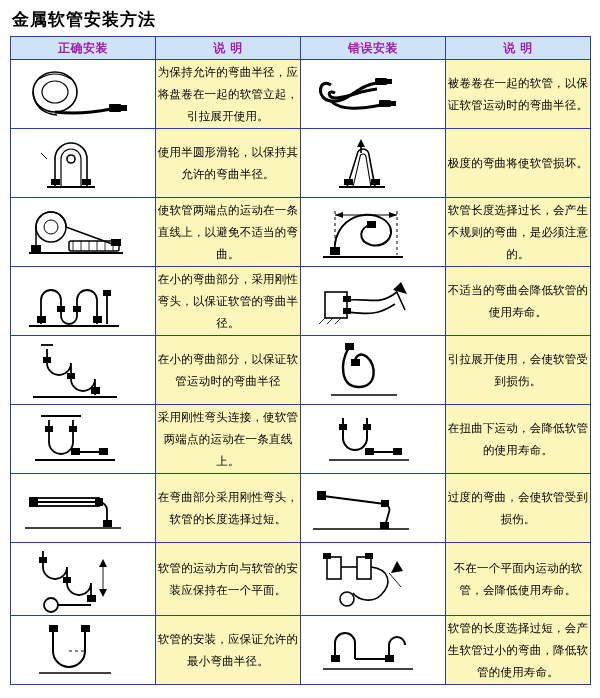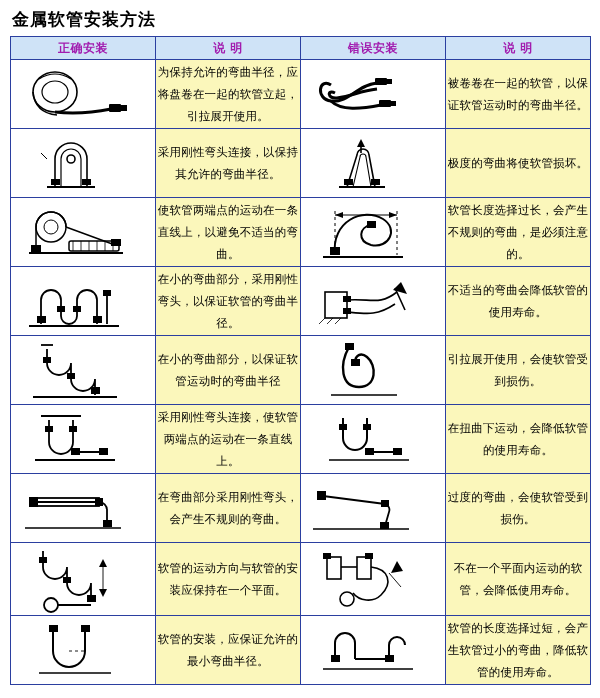--- a/index.html
+++ b/index.html
@@ -145,21 +145,21 @@
               <g fill="#000">
                 <rect x="40" y="46" width="9" height="6"></rect>
                 <rect x="71" y="46" width="9" height="6"></rect>
               </g>
               <g fill="none" stroke="#000" stroke-width="1">
                 <path d="M30 20 L36 26"></path>
               </g>
             </svg>
           </span>
         </td>
-        <td class="txt-cell">采用刚性弯头连接，以保持其允许的弯曲半径。</td>
+        <td class="txt-cell">使用半圆形滑轮，以保持其允许的弯曲半径。</td>
         <td class="img-cell">
           <span class="fig">
             <svg width="120" height="60" viewBox="0 0 120 60">
               <g fill="none" stroke="#000" stroke-width="1.6">
                 <path d="M46 54 L56 22 A6 6 0 0 1 68 22 L74 54"></path>
                 <path d="M52 54 L59 24 A3 3 0 0 1 65 24 L70 54" stroke-width="1.1"></path>
                 <line x1="38" y1="54" x2="84" y2="54" stroke-width="2"></line>
                 <line x1="60" y1="8" x2="60" y2="20"></line>
               </g>
               <g fill="#000">
@@ -351,21 +351,21 @@
               </g>
               <g fill="#000">
                 <rect x="18" y="15" width="9" height="10"></rect>
                 <rect x="84" y="16" width="8" height="8"></rect>
                 <rect x="92" y="38" width="9" height="7"></rect>
               </g>
               <line x1="14" y1="46" x2="110" y2="46" stroke="#000" stroke-width="1.6"></line>
             </svg>
           </span>
         </td>
-        <td class="txt-cell">在弯曲部分采用刚性弯头，会产生不规则的弯曲。</td>
+        <td class="txt-cell">在弯曲部分采用刚性弯头，软管的长度选择过短。</td>
         <td class="img-cell">
           <span class="fig">
             <svg width="130" height="52" viewBox="0 0 130 52">
               <g fill="none" stroke="#000" stroke-width="1.8">
                 <path d="M22 14 L84 22 A6 6 0 0 1 88 30 L84 44"></path>
               </g>
               <g fill="#000">
                 <rect x="16" y="9" width="9" height="9"></rect>
                 <rect x="80" y="18" width="8" height="7"></rect>
                 <rect x="79" y="40" width="9" height="7"></rect>

